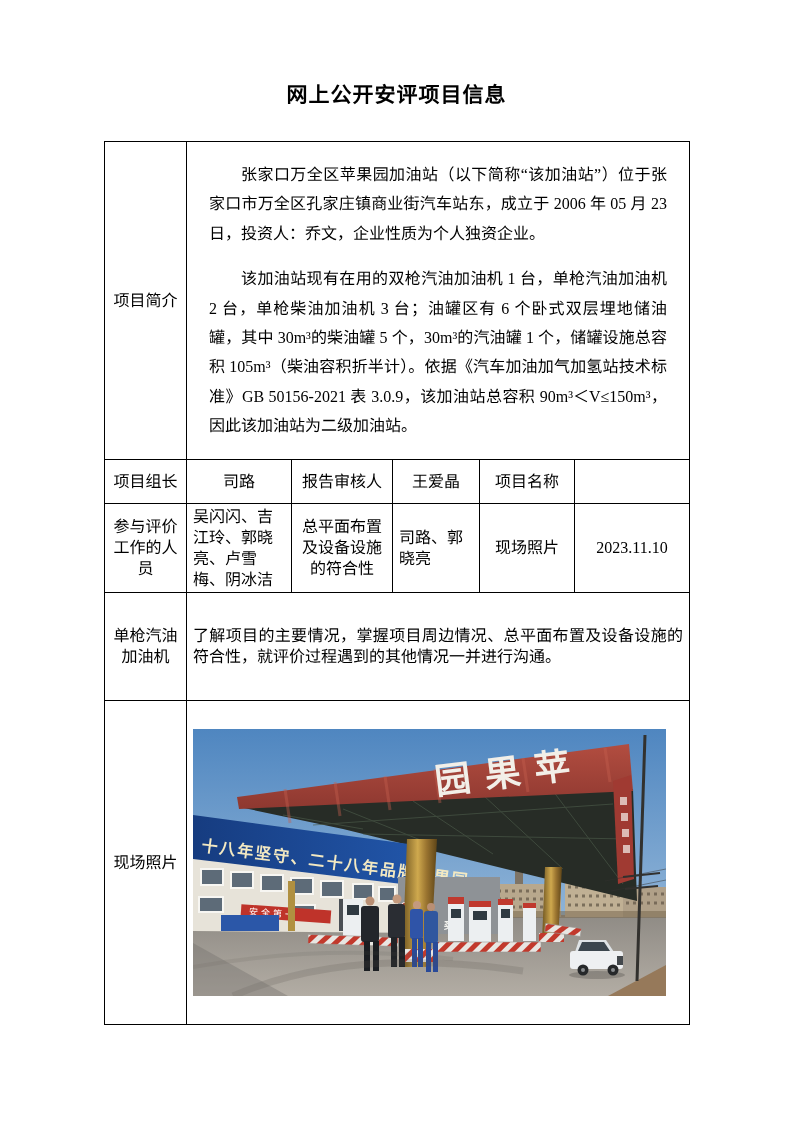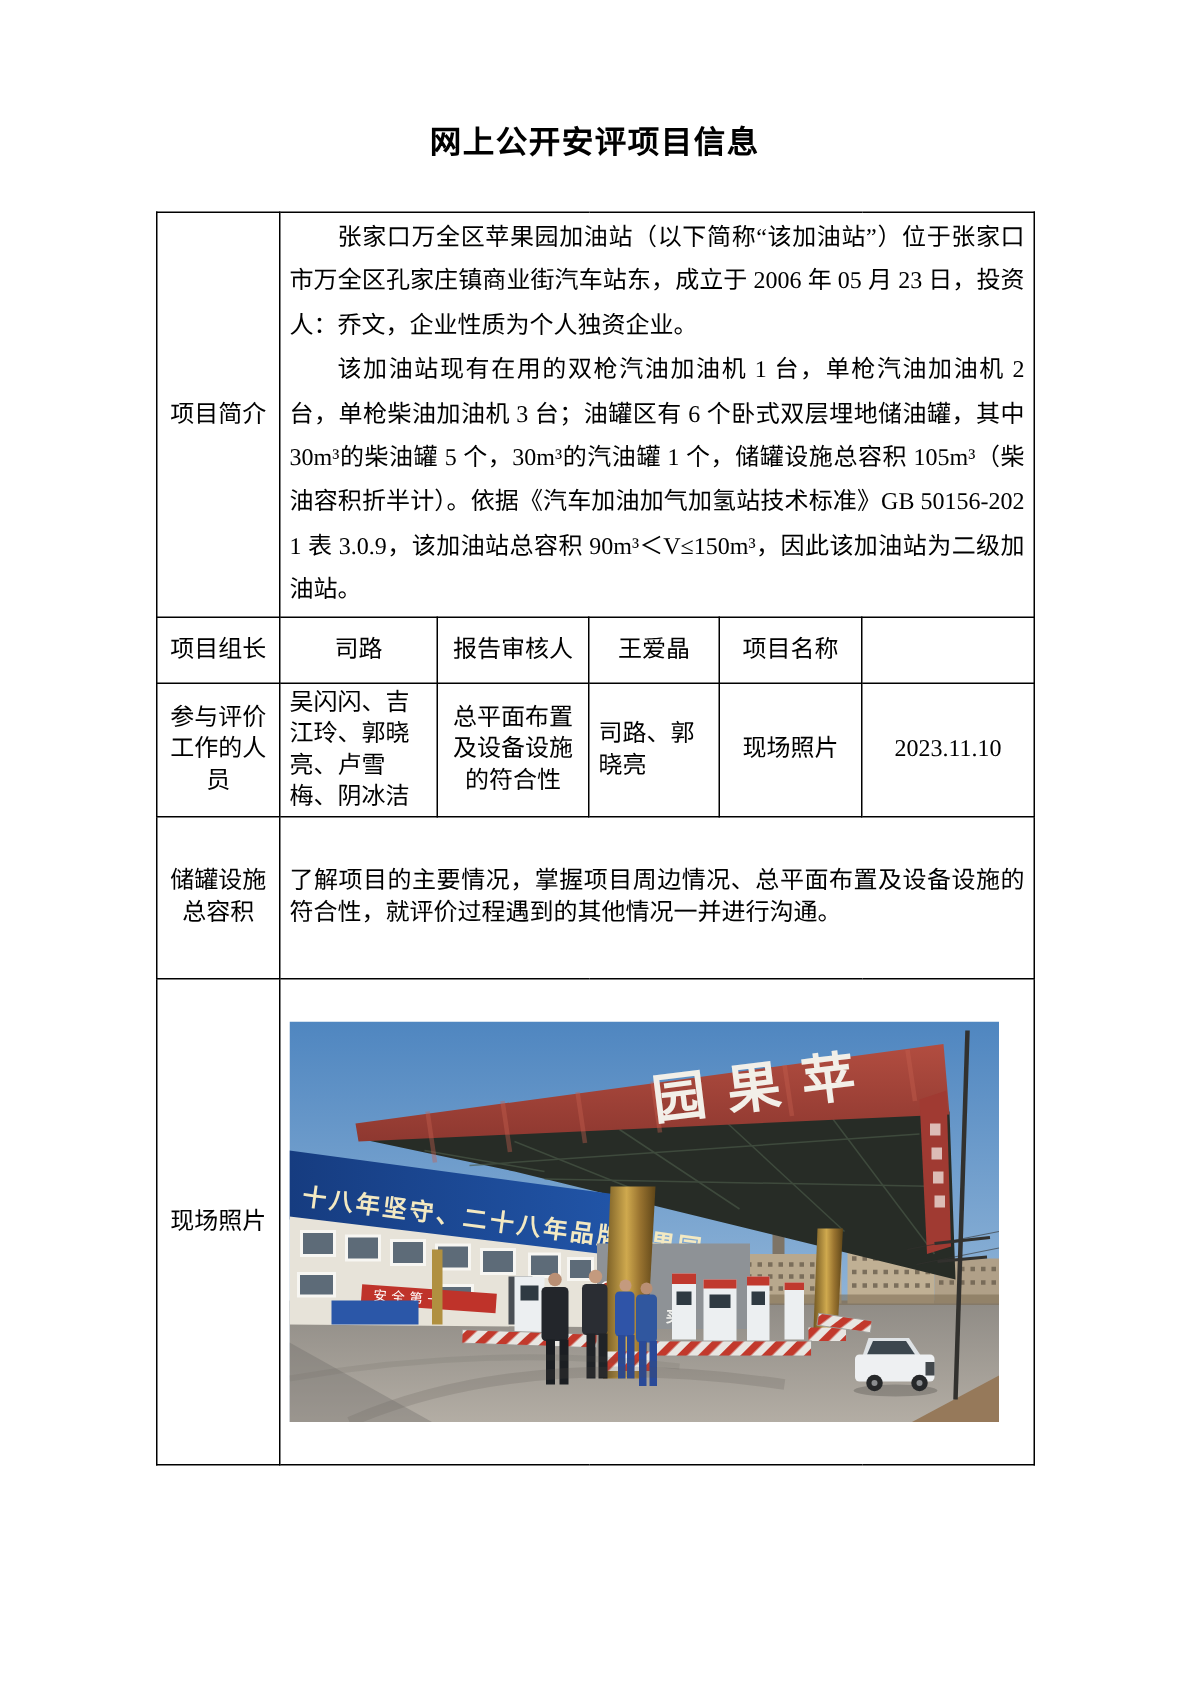--- a/index.html
+++ b/index.html
@@ -8,21 +8,21 @@
   h1.doc-title{margin:0;padding-top:78px;text-align:center;font-size:21px;font-weight:bold;
     letter-spacing:1px;font-family:"Liberation Sans","DejaVu Sans",sans-serif;}
   table.doc{border-collapse:collapse;table-layout:fixed;width:585px;margin:33px 0 0 104px;}
   table.doc td{border:1.5px solid #000;font-size:16px;vertical-align:middle;padding:2px 6px;
     line-height:21px;overflow:hidden;word-break:break-all;}
   td.c{text-align:center;}
   td.lbl{text-align:center;padding:2px 6px;}
   td.title-cell{padding:2px 22px 2px 6px;line-height:25px;text-align:left;}
   td.pub-cell{padding:2px 10px;line-height:22px;}
   td.intro-cell{padding:2px 10px;vertical-align:middle;}
-  td.intro-cell p{margin:0;text-indent:2em;text-align:justify;line-height:29.4px;}
+  td.intro-cell p{margin:16px;text-indent:2em;text-align:justify;line-height:29.4px;}
   td.names-cell{padding:2px 2px;text-align:left;line-height:20px;}
   td.mid-cell{line-height:20px;}
   td.task-cell{padding:2px 10px;text-align:justify;line-height:29px;}
   td.photo-cell{vertical-align:top;padding:25px 0 0 7px;}
   .photo-frame{width:473px;height:267px;display:block;}
   svg text{font-family:"Liberation Sans","DejaVu Sans",sans-serif;}
 </style>
 </head>
 <body>
 
@@ -63,21 +63,21 @@
     <tr style="height:83px">
       <td class="lbl mid-cell">参与评价工作的人员</td>
       <td class="names-cell">吴闪闪、吉江玲、郭晓亮、卢雪梅、阴冰洁</td>
       <td class="c mid-cell">总平面布置及设备设施的符合性</td>
       <td class="names-cell">司路、郭晓亮</td>
       <td class="c mid-cell">现场照片</td>
       <td class="c">2023.11.10</td>
     </tr>
 
     <tr style="height:108px">
-      <td class="lbl mid-cell">储罐设施总容积</td>
+      <td class="lbl mid-cell">单枪汽油加油机</td>
       <td class="task-cell" colspan="5">了解项目的主要情况，掌握项目周边情况、总平面布置及设备设施的符合性，就评价过程遇到的其他情况一并进行沟通。</td>
     </tr>
 
     <tr style="height:324px">
       <td class="lbl">现场照片</td>
       <td class="photo-cell" colspan="5">
 
         <svg class="photo-frame" viewBox="0 0 473 267">
           <defs>
             <linearGradient id="sky" x1="0" y1="0" x2="0" y2="1">

